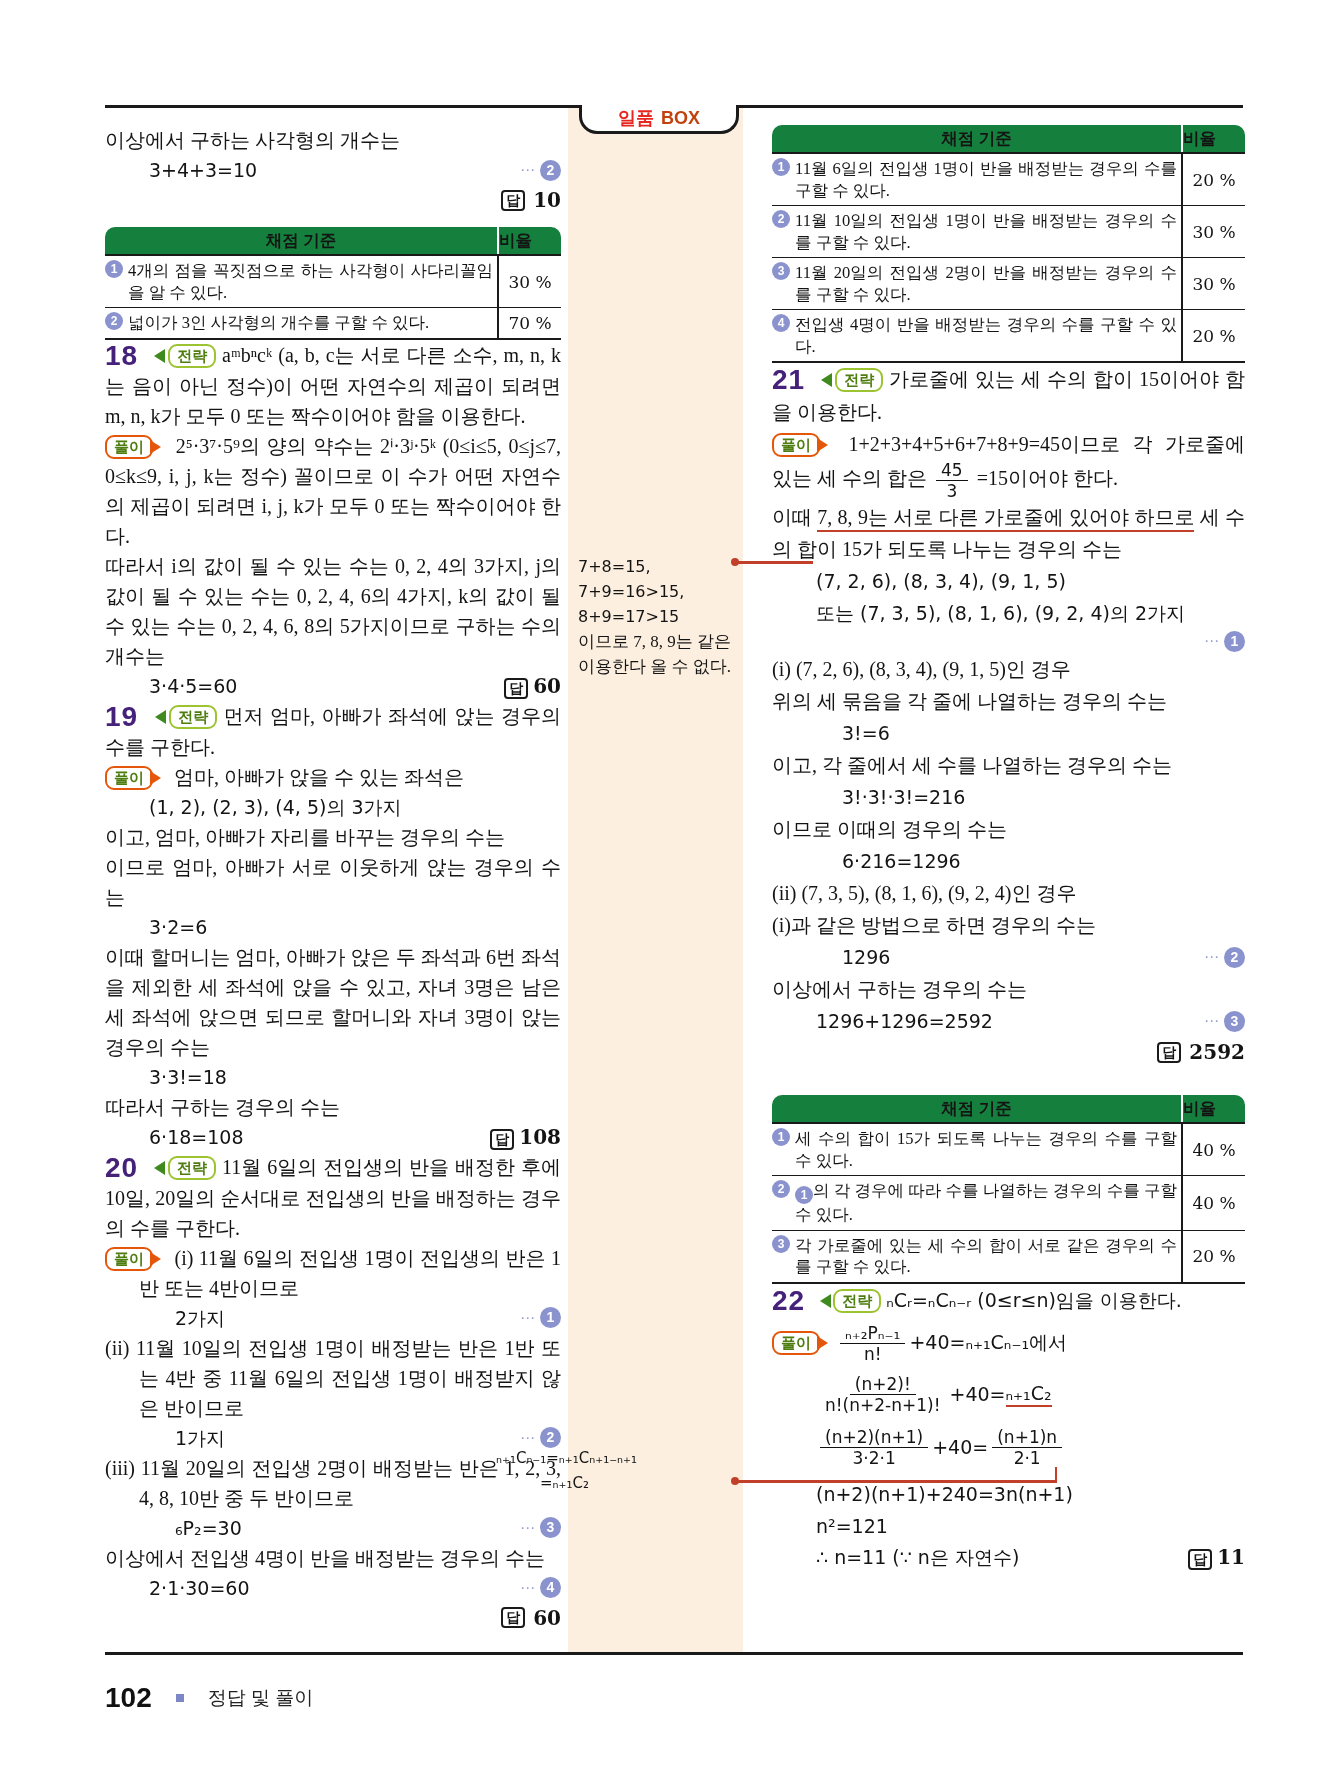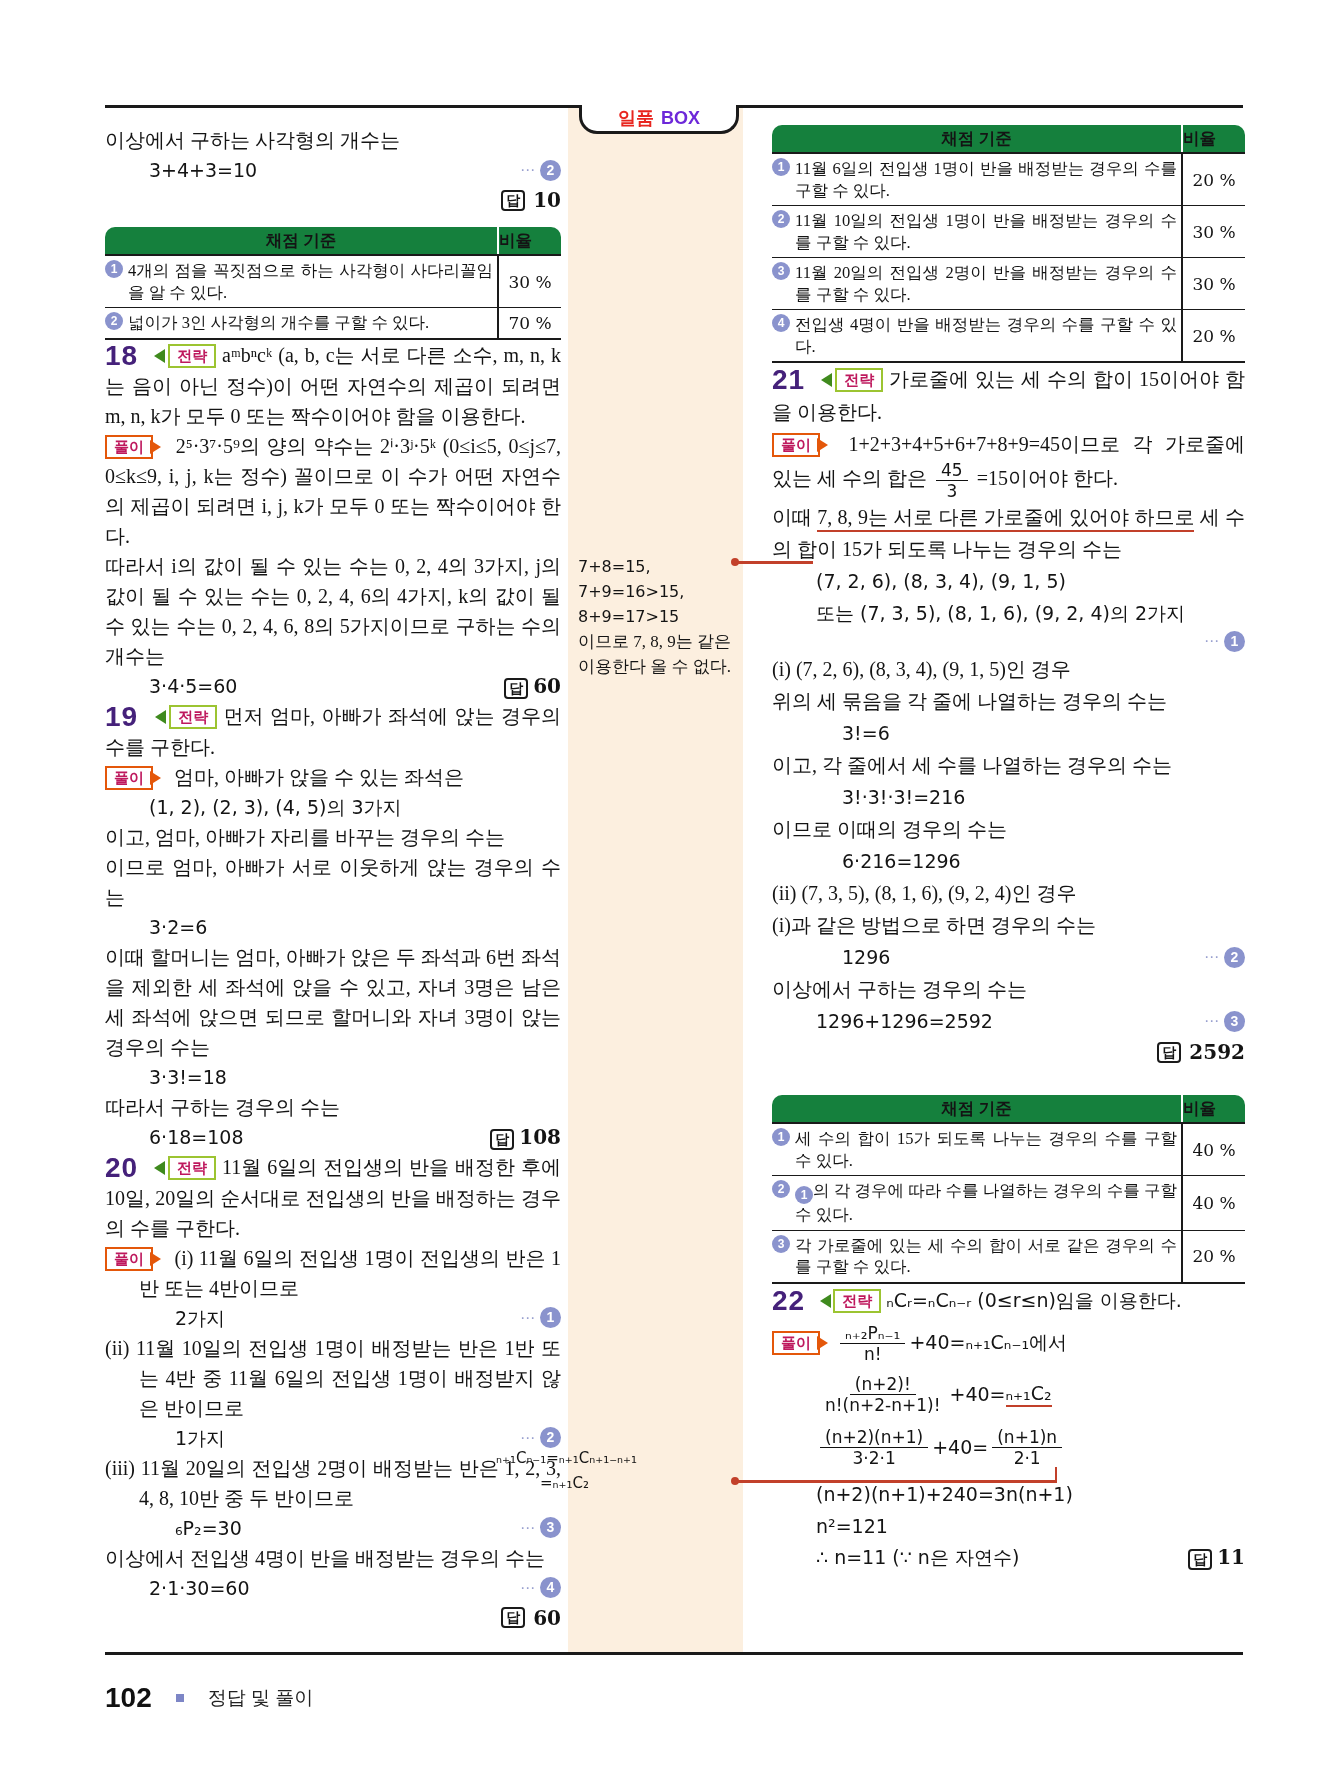--- a/index.html
+++ b/index.html
@@ -8,21 +8,21 @@
 
   
   .strip{position:absolute;left:568px;top:108px;width:175px;height:1544px;background:#fcefdf;}
   .rule-top-left{position:absolute;left:105px;top:105px;width:474px;height:3px;background:#1a1a1a;}
   .rule-top-right{position:absolute;left:739px;top:105px;width:504px;height:3px;background:#1a1a1a;}
   .tab{position:absolute;left:579px;top:105px;width:160px;height:29px;background:#fff;
        border:3px solid #1a1a1a;border-top:none;border-radius:0 0 18px 18px;
        display:flex;align-items:center;justify-content:center;gap:7px;
        font-family:"Liberation Sans",sans-serif;font-weight:bold;font-size:18px;box-sizing:border-box;}
   .tab .t-red{color:#e8251f;}
-  .tab .t-black{color:#6d28d9;}
+  .tab .t-black{color:#c2410c;}
   .rule-bottom{position:absolute;left:105px;top:1652px;width:1138px;height:3px;background:#1a1a1a;}
   .footer{position:absolute;left:105px;top:1682px;display:flex;align-items:center;gap:24px;}
   .footer .fnum{font-family:"Liberation Sans",sans-serif;font-weight:bold;font-size:28px;color:#111;}
   .footer .fsq{width:8px;height:8px;background:#7d86c6;}
   .footer .flbl{font-family:"Liberation Sans",sans-serif;font-size:19px;color:#222;}
 
   
   .col{position:absolute;top:125px;}
   .col-left{left:105px;width:456px;}
   .col-right{left:772px;width:473px;}
@@ -69,23 +69,23 @@
 
   
   .pnum{font-family:"Liberation Sans",sans-serif;font-weight:bold;font-size:28px;
         color:#45217a;margin-right:10px;vertical-align:-3px;letter-spacing:1px;}
   .arrow-l{display:inline-block;width:0;height:0;border-top:7px solid transparent;
            border-bottom:7px solid transparent;border-right:11px solid #3f8a1e;
            vertical-align:-1px;margin-right:-3px;}
   .arrow-r{display:inline-block;width:0;height:0;border-top:7px solid transparent;
            border-bottom:7px solid transparent;border-left:11px solid #e4570a;
            vertical-align:-1px;margin-left:-3px;}
-  .pill{display:inline-block;border-radius:0;padding:0 7px;
+  .pill{display:inline-block;border-radius:9px;padding:0 7px;
         font-family:"Liberation Sans",sans-serif;font-weight:bold;font-size:15px;
-        line-height:20px;color:#be185d;vertical-align:1px;background:#fff;}
+        line-height:20px;color:#4d7c0f;vertical-align:1px;background:#fff;}
   .pill.green{border:2px solid #9cc431;}
   .pill.orange{border:2px solid #e4570a;}
   .sol-lead{margin-right:8px;white-space:nowrap;}
 
   
   .frac{display:inline-flex;flex-direction:column;align-items:center;vertical-align:middle;
         font-family:"DejaVu Sans","DejaVu Serif",sans-serif;font-size:17px;line-height:20px;margin:0 4px;}
   .frac .fn{padding:0 5px;border-bottom:1.6px solid #111;}
   .frac .fd{padding:0 5px;}
   .frac-row{display:flex;align-items:center;margin-left:44px;font-size:19px;}

